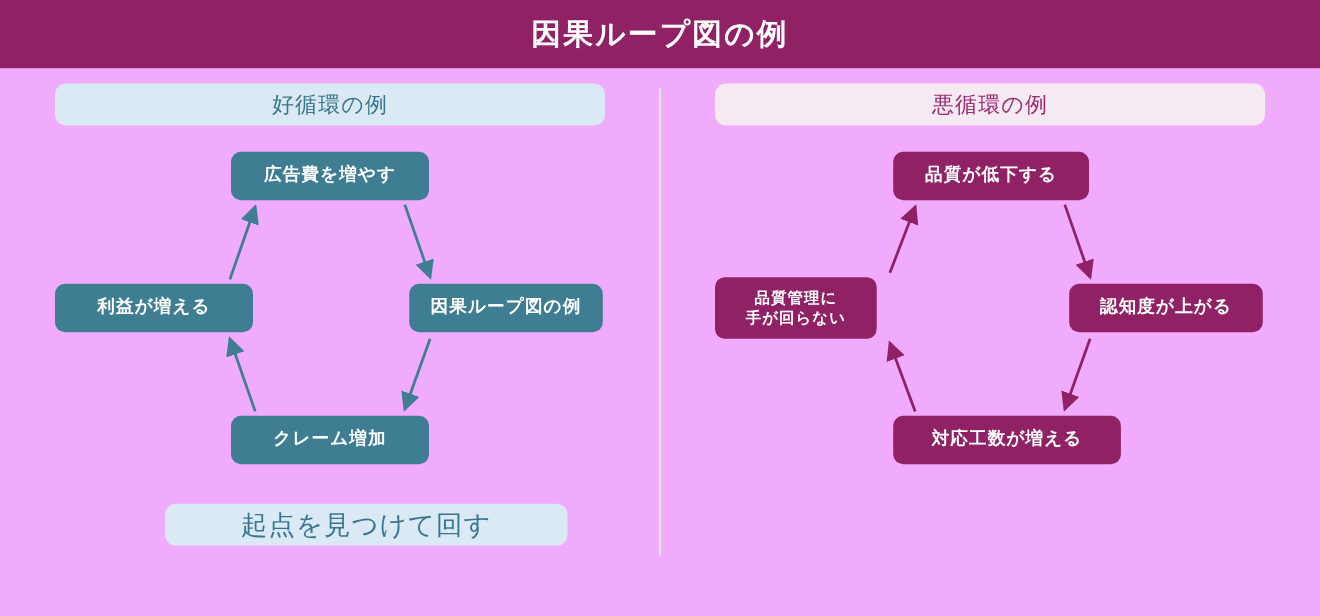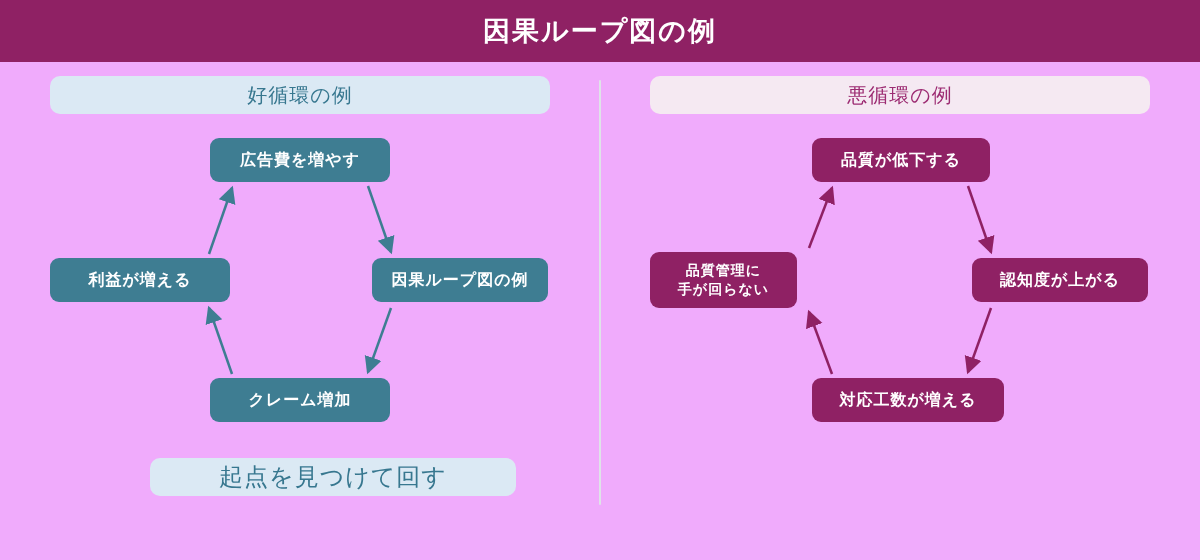--- a/index.html
+++ b/index.html
@@ -57,21 +57,21 @@
   <div class="node teal" style="left:372px;top:258px;width:176px">因果ループ図の例</div>
   <div class="node teal" style="left:210px;top:378px;width:180px">クレーム増加</div>
   <div class="node teal" style="left:50px;top:258px;width:180px">利益が増える</div>
 
   <div class="pill footer blue" style="left:150px">起点を見つけて回す</div>
 
   <div class="pill heading pink" style="left:650px">悪循環の例</div>
 
   <div class="node magenta" style="left:812px;top:138px;width:178px">品質が低下する</div>
   <div class="node magenta" style="left:972px;top:258px;width:176px">認知度が上がる</div>
-  <div class="node magenta" style="left:812px;top:378px;width:192px">対応工数が増える</div>
+  <div class="node magenta" style="left:812px;top:378px;width:207px">対応工数が増える</div>
   <div class="node magenta tall" style="left:650px;top:252px;width:147px">品質管理に
 手が回らない</div>
 
 
   <svg class="arrows" width="1200" height="560" viewBox="0 0 1200 560" aria-hidden="true">
     <defs>
       <marker id="headTeal" markerWidth="8" markerHeight="8" refX="6" refY="3.5" orient="auto">
         <path d="M0,0 L7,3.5 L0,7 Z"></path>
       </marker>
       <marker id="headMagenta" markerWidth="8" markerHeight="8" refX="6" refY="3.5" orient="auto">

